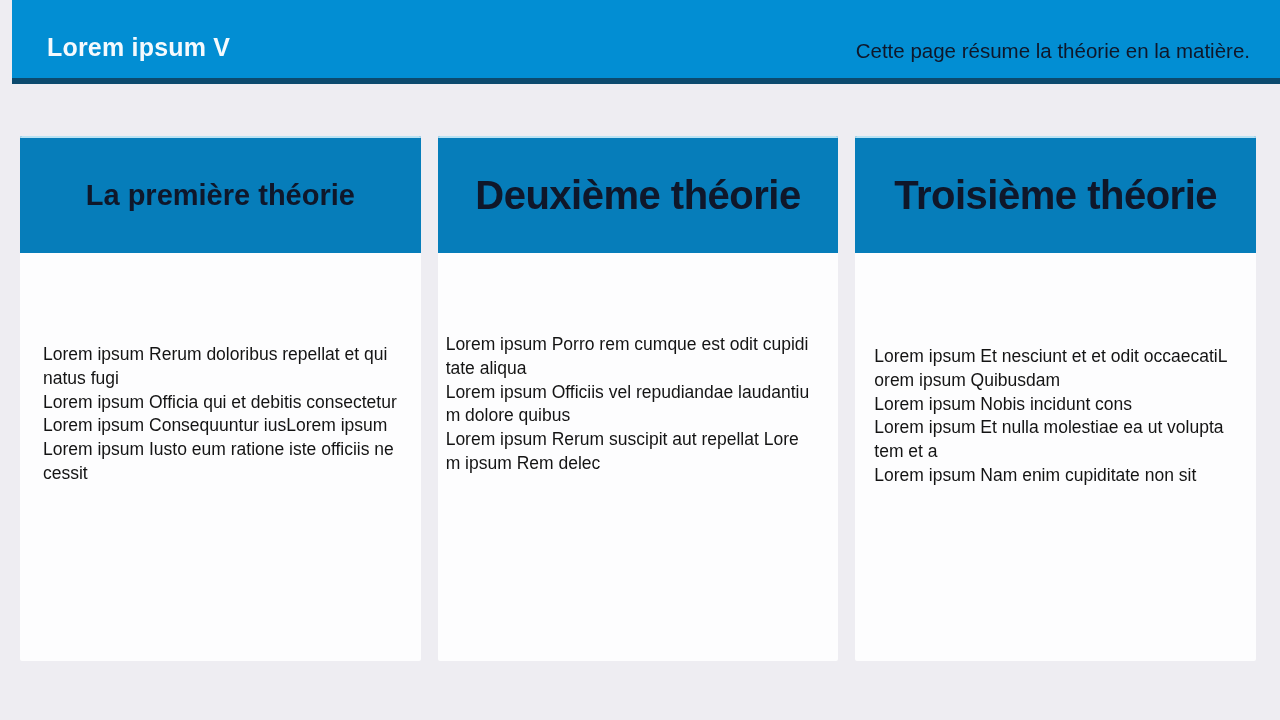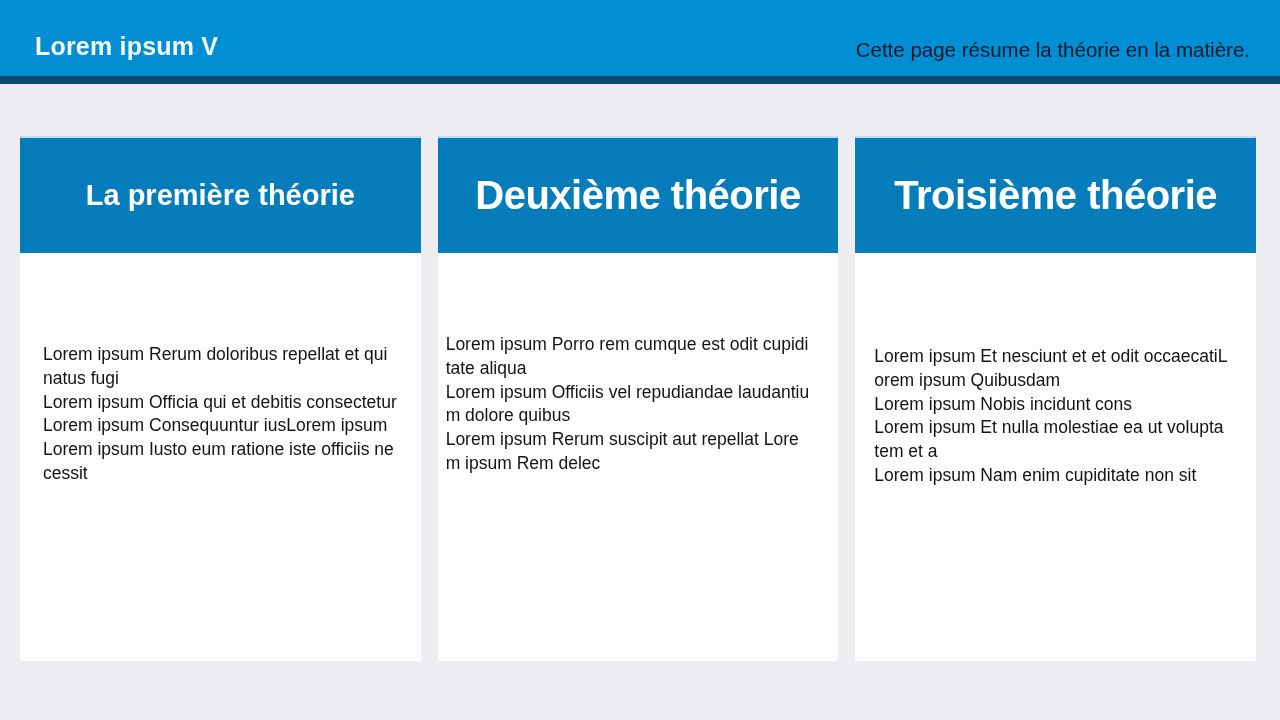--- a/index.html
+++ b/index.html
@@ -8,25 +8,26 @@
     height: 720px;
     overflow: hidden;
     background: #eeedf2;
     font-family: "Liberation Sans", sans-serif;
   }
 
   
   .topbar {
     height: 84px;
     background: #028ed3;
-    border-bottom: 8px solid #0c4a6e;
+    border-bottom: 6px solid #0c4a6e;
     display: flex;
     align-items: center;
     justify-content: space-between;
     padding: 17px 30px 0 35px;
+    margin-left: 12px;
   }
   .brand {
     color: #f5fafd;
     font-size: 25px;
     font-weight: bold;
     letter-spacing: 0.2px;
   }
   .topbar-subtitle {
     color: #0f172a;
     font-size: 20.5px;
@@ -53,21 +54,21 @@
   .card-header {
     height: 117px;
     flex: 0 0 117px;
     background: #067dba;
     border-top: 2px solid #b9e2f3;
     display: flex;
     align-items: center;
     justify-content: center;
   }
   .card-title {
-    color: #ffffff;
+    color: #0f172a;
     font-weight: bold;
     white-space: nowrap;
   }
   .card-1 .card-title { font-size: 29px; letter-spacing: 0; }
   .card-2 .card-title { font-size: 40px; letter-spacing: -0.5px; }
   .card-3 .card-title { font-size: 40px; letter-spacing: -0.5px; }
 
   .card-body {
     flex: 1;
     color: #141414;

